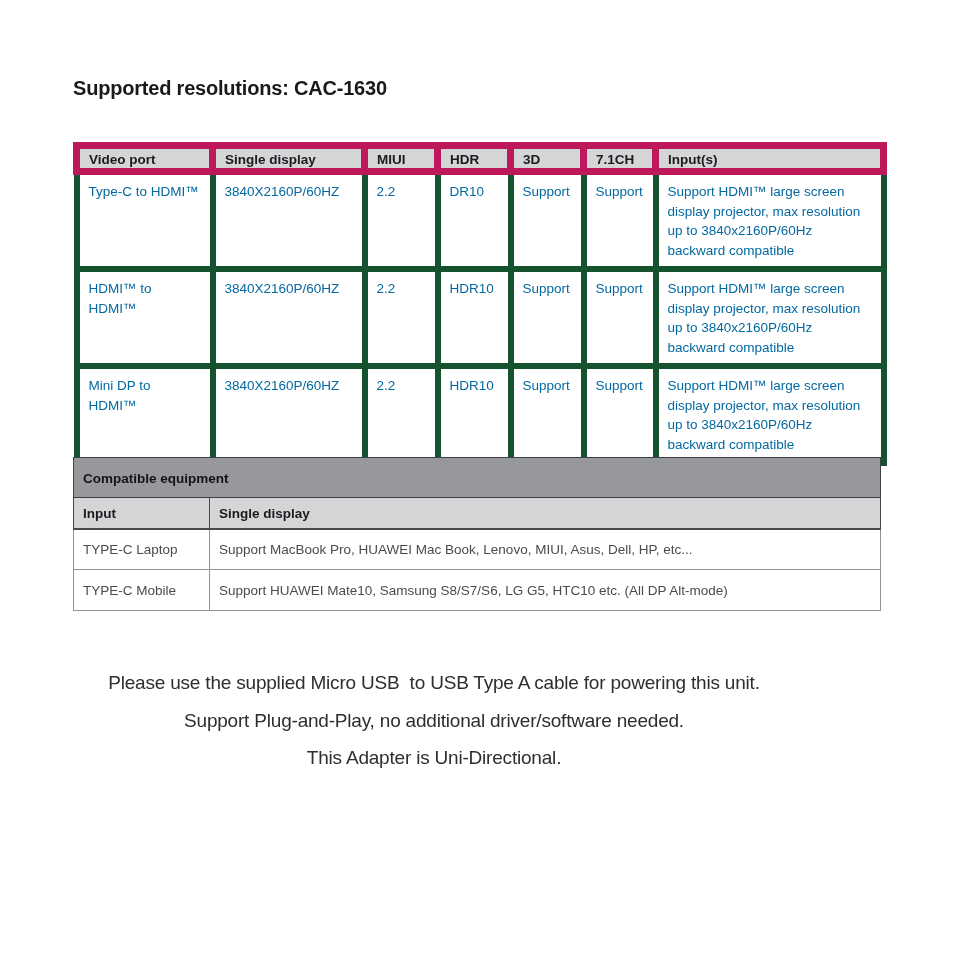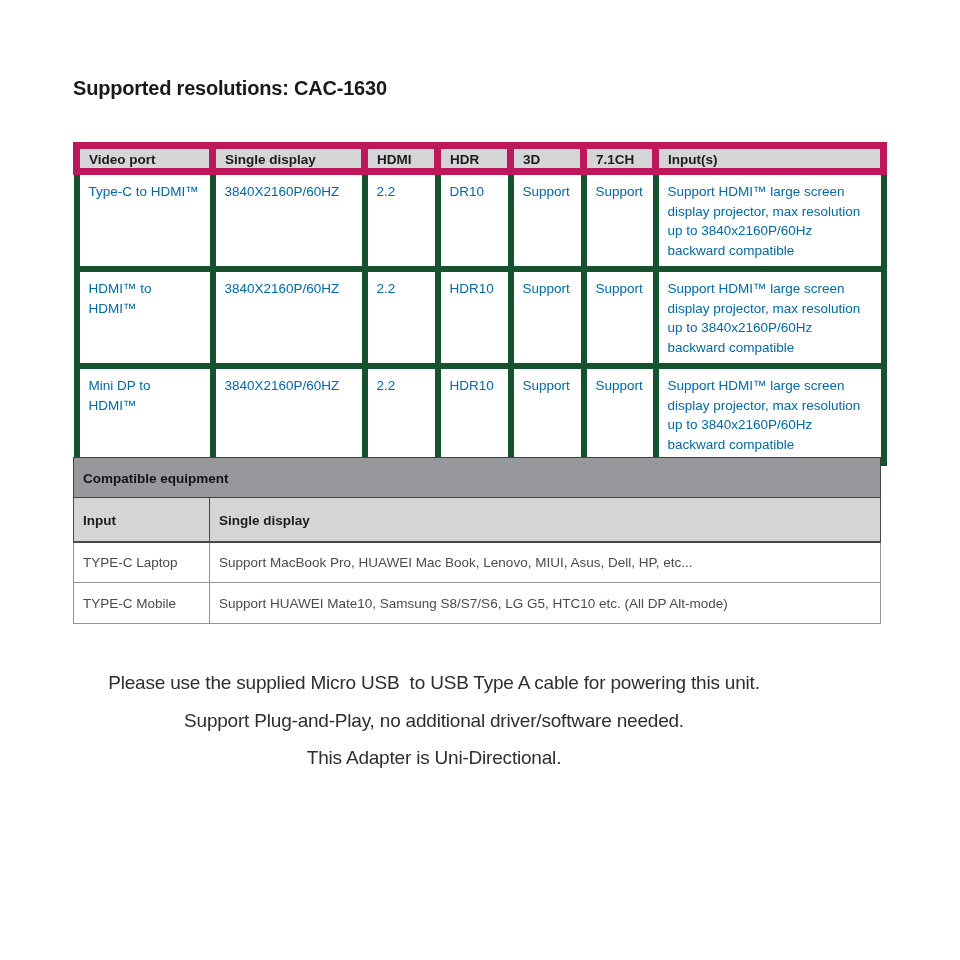--- a/index.html
+++ b/index.html
@@ -71,21 +71,21 @@
     text-align: left;
     padding: 2px 8px 0 9px;
     font-weight: bold;
     color: #141416;
     font-size: 13.5px;
   }
   .compat-table th.sub {
     background: #d3d5d7;
     border: 1px solid #48494b;
     border-bottom-width: 2px;
-    height: 44px;
+    height: 31px;
     text-align: left;
     padding: 2px 8px 0 9px;
     font-weight: bold;
     color: #1b1b1d;
     font-size: 13.5px;
   }
   .compat-table td {
     border: 1px solid #929396;
     height: 41px;
     vertical-align: middle;
@@ -124,21 +124,21 @@
         <col style="width:73px">
       <col style="width:73px">
         <col style="width:73px">
         <col style="width:72px">
         <col style="width:228px">
     </colgroup>
     <thead>
       <tr>
         <th>Video port</th>
         <th>Single display</th>
-        <th>HDMI</th>
+        <th>MIUI</th>
         <th>HDR</th>
         <th>3D</th>
         <th>7.1CH</th>
         <th>Input(s)</th>
       </tr>
     </thead>
     <tbody>
       <tr>
         <td>Type-C to HDMI™</td>
         <td>3840X2160P/60HZ</td>

